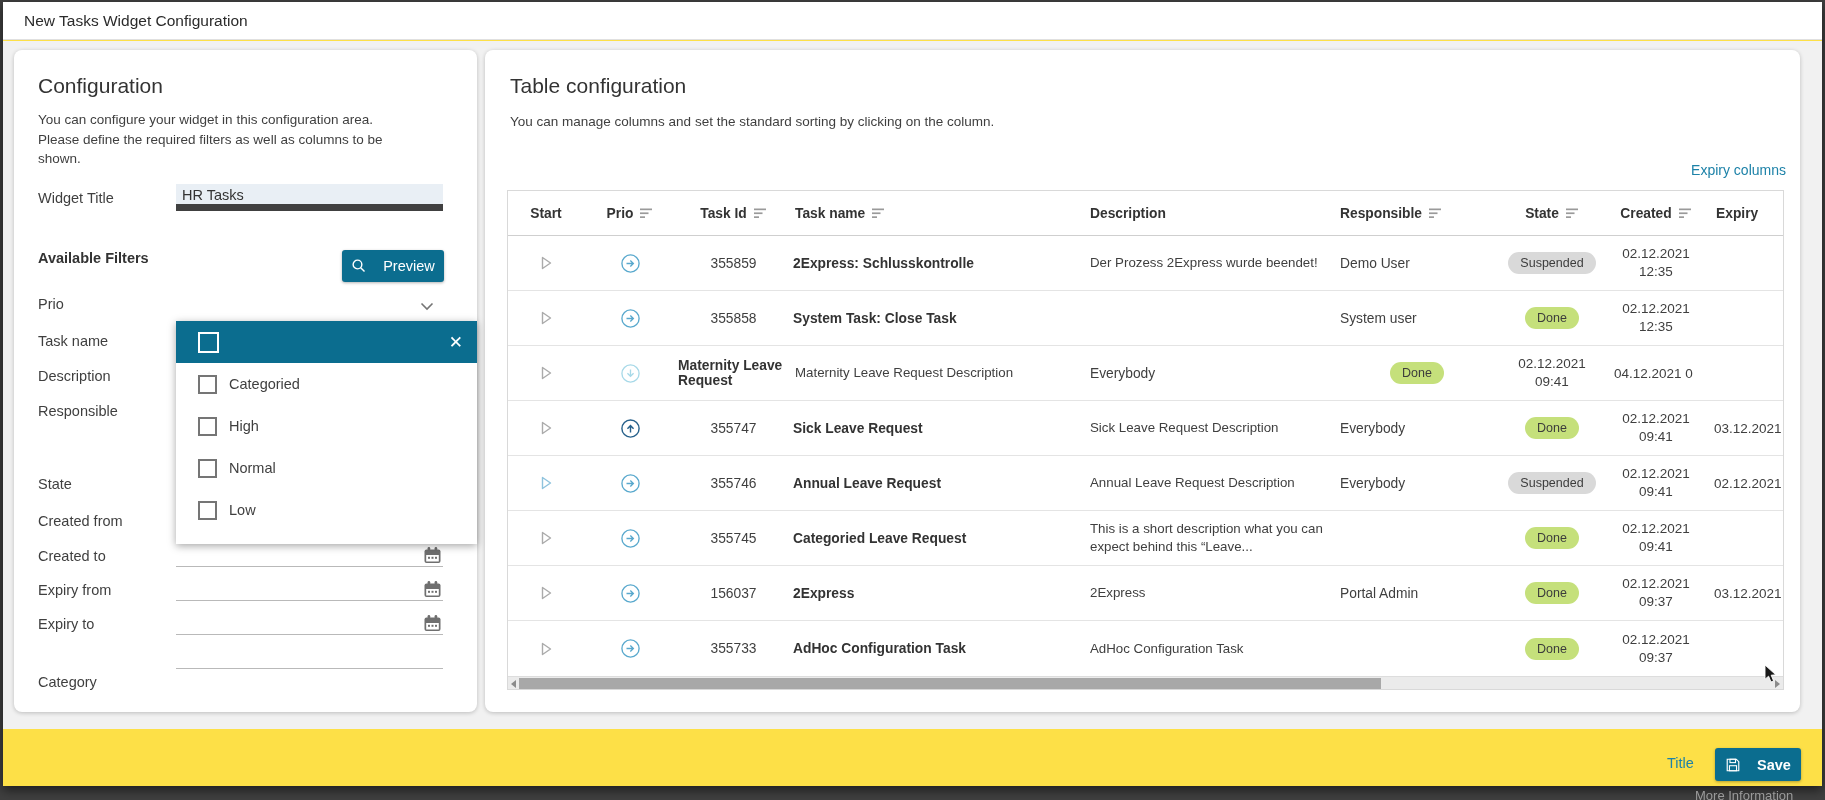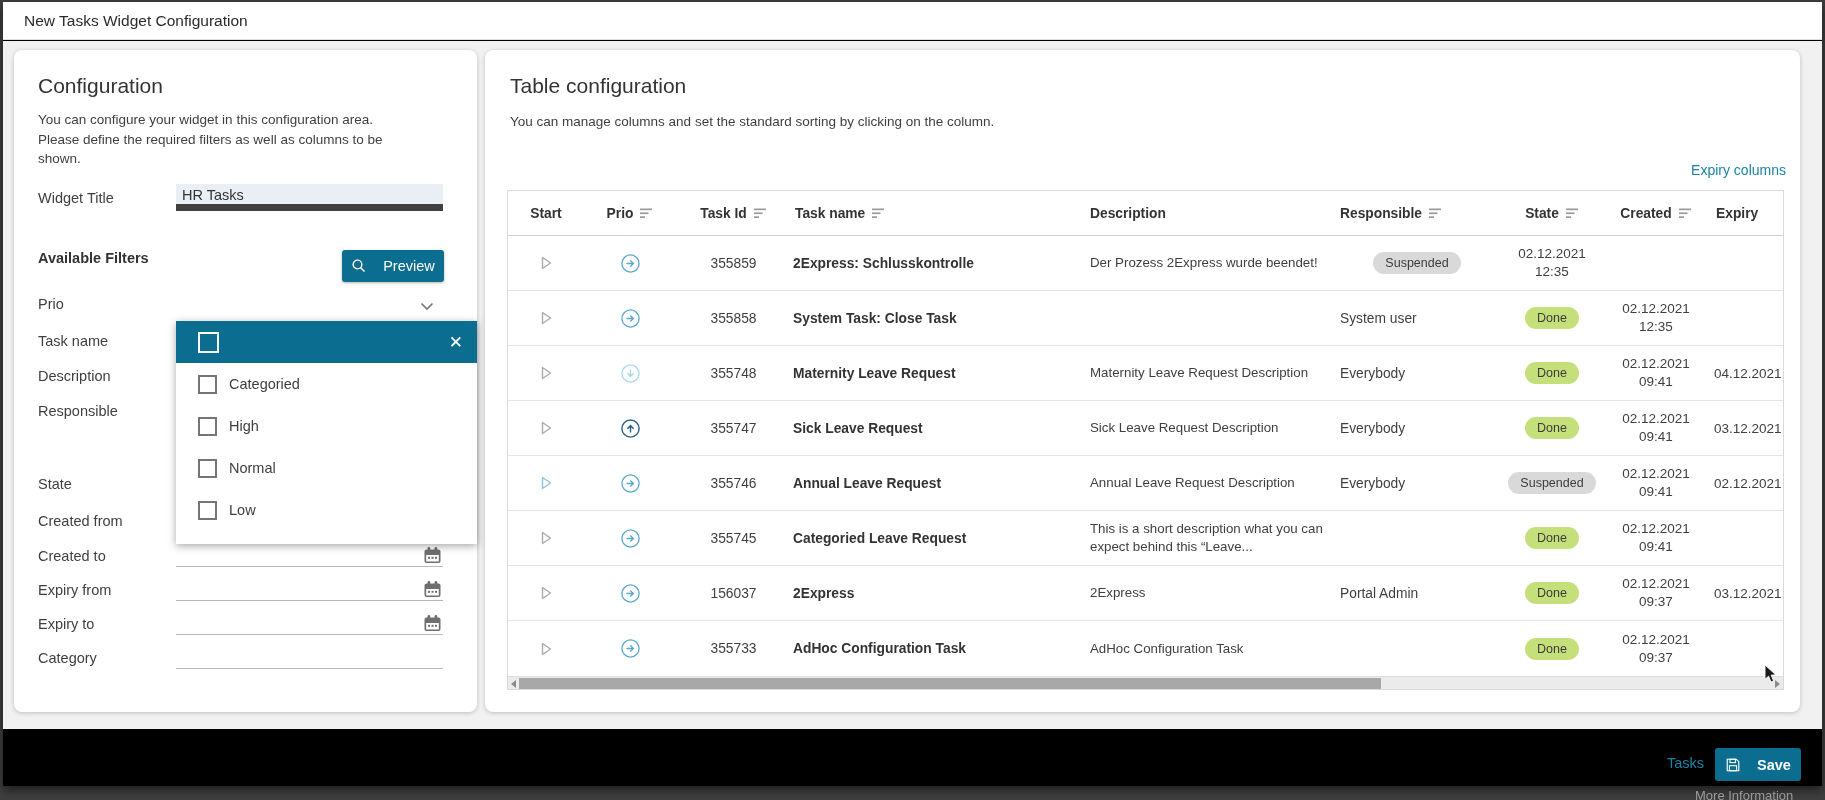--- a/index.html
+++ b/index.html
@@ -1,19 +1,19 @@
 <!DOCTYPE html>
 <html><head>
 <meta charset="utf-8">
 <style>
   * { margin:0; padding:0; box-sizing:border-box; }
   html,body { width:1825px; height:800px; overflow:hidden; }
   body { background:#3f3f3f; font-family:"Liberation Sans", sans-serif; position:relative; }
 
-  .modal { position:absolute; left:3px; top:2px; width:1819px; height:784px; background:#000000;
+  .modal { position:absolute; left:3px; top:2px; width:1819px; height:784px; background:#fde047;
            box-shadow:0 4px 10px rgba(0,0,0,.55); }
 
   .titlebar { position:absolute; left:0; top:0; width:100%; height:38px; background:#fff;
               border-bottom:1px solid #e0e0e0; display:flex; align-items:center; }
   .titlebar .t { margin-left:21px; font-size:15.5px; color:#2b2b2b; }
 
   .contentbg { position:absolute; left:0; top:39px; width:100%; height:688px; background:#f1f1f1; }
 
   .card { position:absolute; background:#fff; border-radius:8px; box-shadow:0 1px 4px rgba(0,0,0,.22); }
   .card.left  { left:11px;  top:48px; width:463px;  height:662px; }
@@ -118,21 +118,21 @@
 
     <div class="flabel" style="top:246px;">Prio</div>
     <div class="flabel" style="top:283px;">Task name</div>
     <div class="flabel" style="top:318px;">Description</div>
     <div class="flabel" style="top:353px;">Responsible</div>
     <div class="flabel" style="top:426px;">State</div>
     <div class="flabel" style="top:463px;">Created from</div>
     <div class="flabel" style="top:498px;">Created to</div>
     <div class="flabel" style="top:532px;">Expiry from</div>
     <div class="flabel" style="top:566px;">Expiry to</div>
-    <div class="flabel" style="top:600px;">Category</div>
+    <div class="flabel" style="top:624px;">Category</div>
 
     <svg class="chev" width="14" height="9" viewBox="0 0 14 9">
         <path d="M1.5 1.5 L7 7 L12.5 1.5" stroke="#757575" stroke-width="1.6" fill="none"></path>
       </svg>
 
     <svg class="calico" style="top:496px;" width="19" height="19" viewBox="0 0 19 19">
         <rect x="1.5" y="3.5" width="16" height="13.5" rx="2" fill="#6f6f6f"></rect>
         <rect x="4.6" y="1" width="2.6" height="4" rx="1.2" fill="#6f6f6f"></rect>
         <rect x="11.6" y="1" width="2.6" height="4" rx="1.2" fill="#6f6f6f"></rect>
         <rect x="3.2" y="9" width="12.6" height="6.5" fill="#fff"></rect>
@@ -272,20 +272,21 @@
             <svg class="prioi prio-normal" width="21" height="21" viewBox="0 0 22 22">
               <circle cx="11" cy="11" r="9" fill="none" stroke="currentColor" stroke-width="1.4"></circle>
               <path d="M6.8 11 h7 M10.8 7.8 l3.2 3.2 -3.2 3.2" fill="none" stroke="currentColor" stroke-width="1.4"></path>
             </svg>
           </div>
         <div class="cell c-center idtext">355859</div>
         <div class="cell c-left taskname">2Express: Schlusskontrolle</div>
         <div class="cell c-left">
             <span class="dtext">Der Prozess 2Express wurde beendet!</span>
           </div>
+        <div class="cell c-left rtext">Demo User</div>
         <div class="cell c-center">
             <span class="badge suspended">Suspended</span>
           </div>
         <div class="cell created">
             <span>02.12.2021</span>
             <span>12:35</span>
           </div>
         <div class="cell expiry"></div>
       </div>
 
@@ -322,21 +323,20 @@
             <svg width="20" height="20" viewBox="0 0 20 20">
               <path d="M6.5 4.5 L14.5 10 L6.5 15.5 Z" fill="none" stroke="#ababab" stroke-width="1.4" stroke-linejoin="round"></path>
             </svg>
           </div>
         <div class="cell c-center">
             <svg class="prioi prio-low rot-down" width="21" height="21" viewBox="0 0 22 22">
               <circle cx="11" cy="11" r="9" fill="none" stroke="currentColor" stroke-width="1.4"></circle>
               <path d="M6.8 11 h7 M10.8 7.8 l3.2 3.2 -3.2 3.2" fill="none" stroke="currentColor" stroke-width="1.4"></path>
             </svg>
           </div>
-        <div class="cell c-center idtext">355748</div>
         <div class="cell c-left taskname">Maternity Leave Request</div>
         <div class="cell c-left">
             <span class="dtext">Maternity Leave Request Description</span>
           </div>
         <div class="cell c-left rtext">Everybody</div>
         <div class="cell c-center">
             <span class="badge done">Done</span>
           </div>
         <div class="cell created">
             <span>02.12.2021</span>
@@ -486,21 +486,21 @@
       </div>
 
       <div class="hscroll">
         <div class="harrow l"></div>
         <div class="hthumb"></div>
         <div class="harrow r"></div>
       </div>
     </div>
   </div>
 
-  <div class="footer-cancel">Tasks</div>
+  <div class="footer-cancel">Title</div>
   <button class="btn save-btn">
     <svg width="16" height="16" viewBox="0 0 18 18">
         <path d="M2.5 2.5 h10.2 l2.8 2.8 v10.2 h-13 z" fill="none" stroke="#fff" stroke-width="1.3"></path>
         <rect x="5" y="9.8" width="8" height="5.7" fill="none" stroke="#fff" stroke-width="1.2"></rect>
         <rect x="5.6" y="2.5" width="6.2" height="3.8" fill="none" stroke="#fff" stroke-width="1.2"></rect>
       </svg>
     <span>Save</span>
   </button>
 
 </div>

